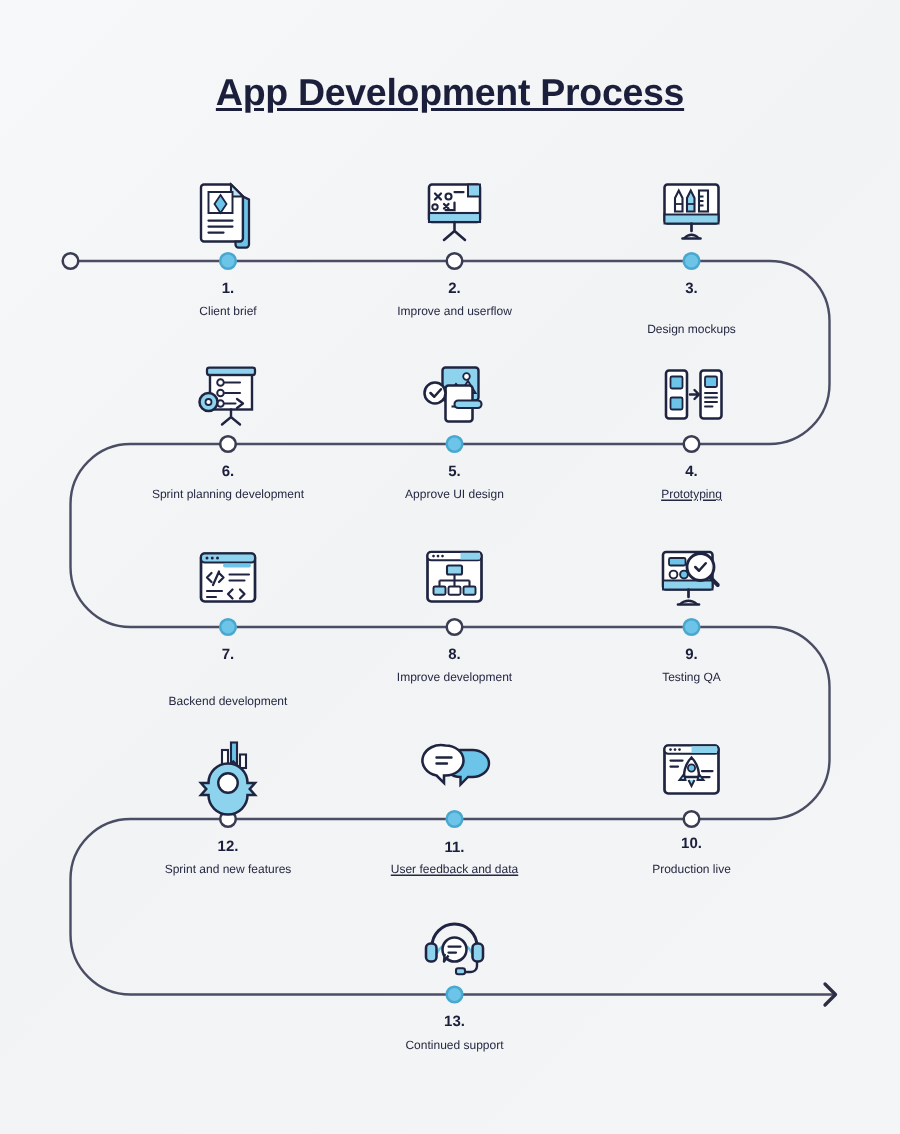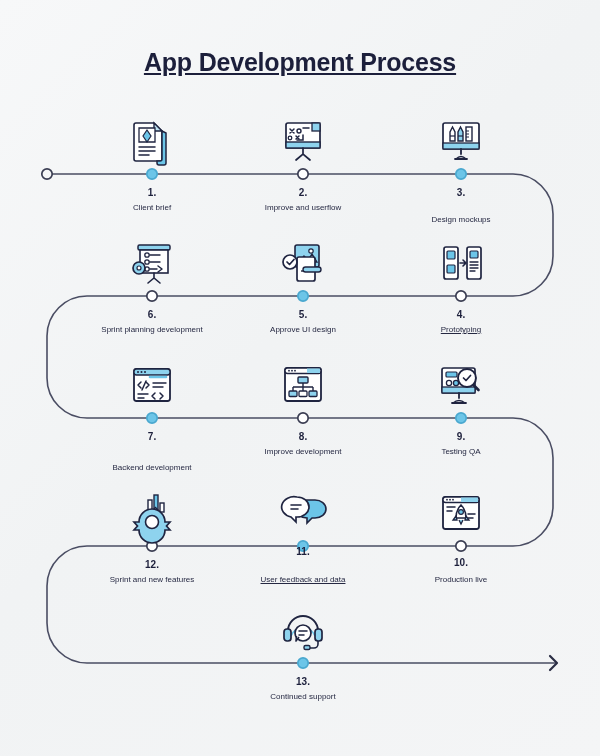--- a/index.html
+++ b/index.html
@@ -285,21 +285,21 @@
       </div>
       <div class="step" style="left: 461px; top: 358px; height: 70px;">
         <div class="step-num" style="top: 73px;">9.</div>
         <div class="step-label" style="top: 88px;">Testing QA</div>
       </div>
       <div class="step" style="left: 461px; top: 486px; height: 70px;">
         <div class="step-num" style="top: 71px; text-align: center;">10.</div>
         <div class="step-label" style="top: 88px;">Production live</div>
       </div>
       <div class="step" style="left: 303px; top: 486px; height: 70px;">
-        <div class="step-num" style="top: 60px;">11.</div>
+        <div class="step-num" style="top: 74px;">11.</div>
         <div class="step-label" style="top: 88px; text-decoration: underline;">User feedback and data</div>
       </div>
       <div class="step" style="left: 152px; top: 486px; height: 70px;">
         <div class="step-num" style="top: 73px;">12.</div>
         <div class="step-label" style="top: 88px; width: 88px; left: 31px;">Sprint and new features</div>
       </div>
       <div class="step" style="left: 303px; top: 603px; height: 70px;">
         <div class="step-num" style="top: 73px;">13.</div>
         <div class="step-label" style="top: 88px;">Continued support</div>
       </div>

